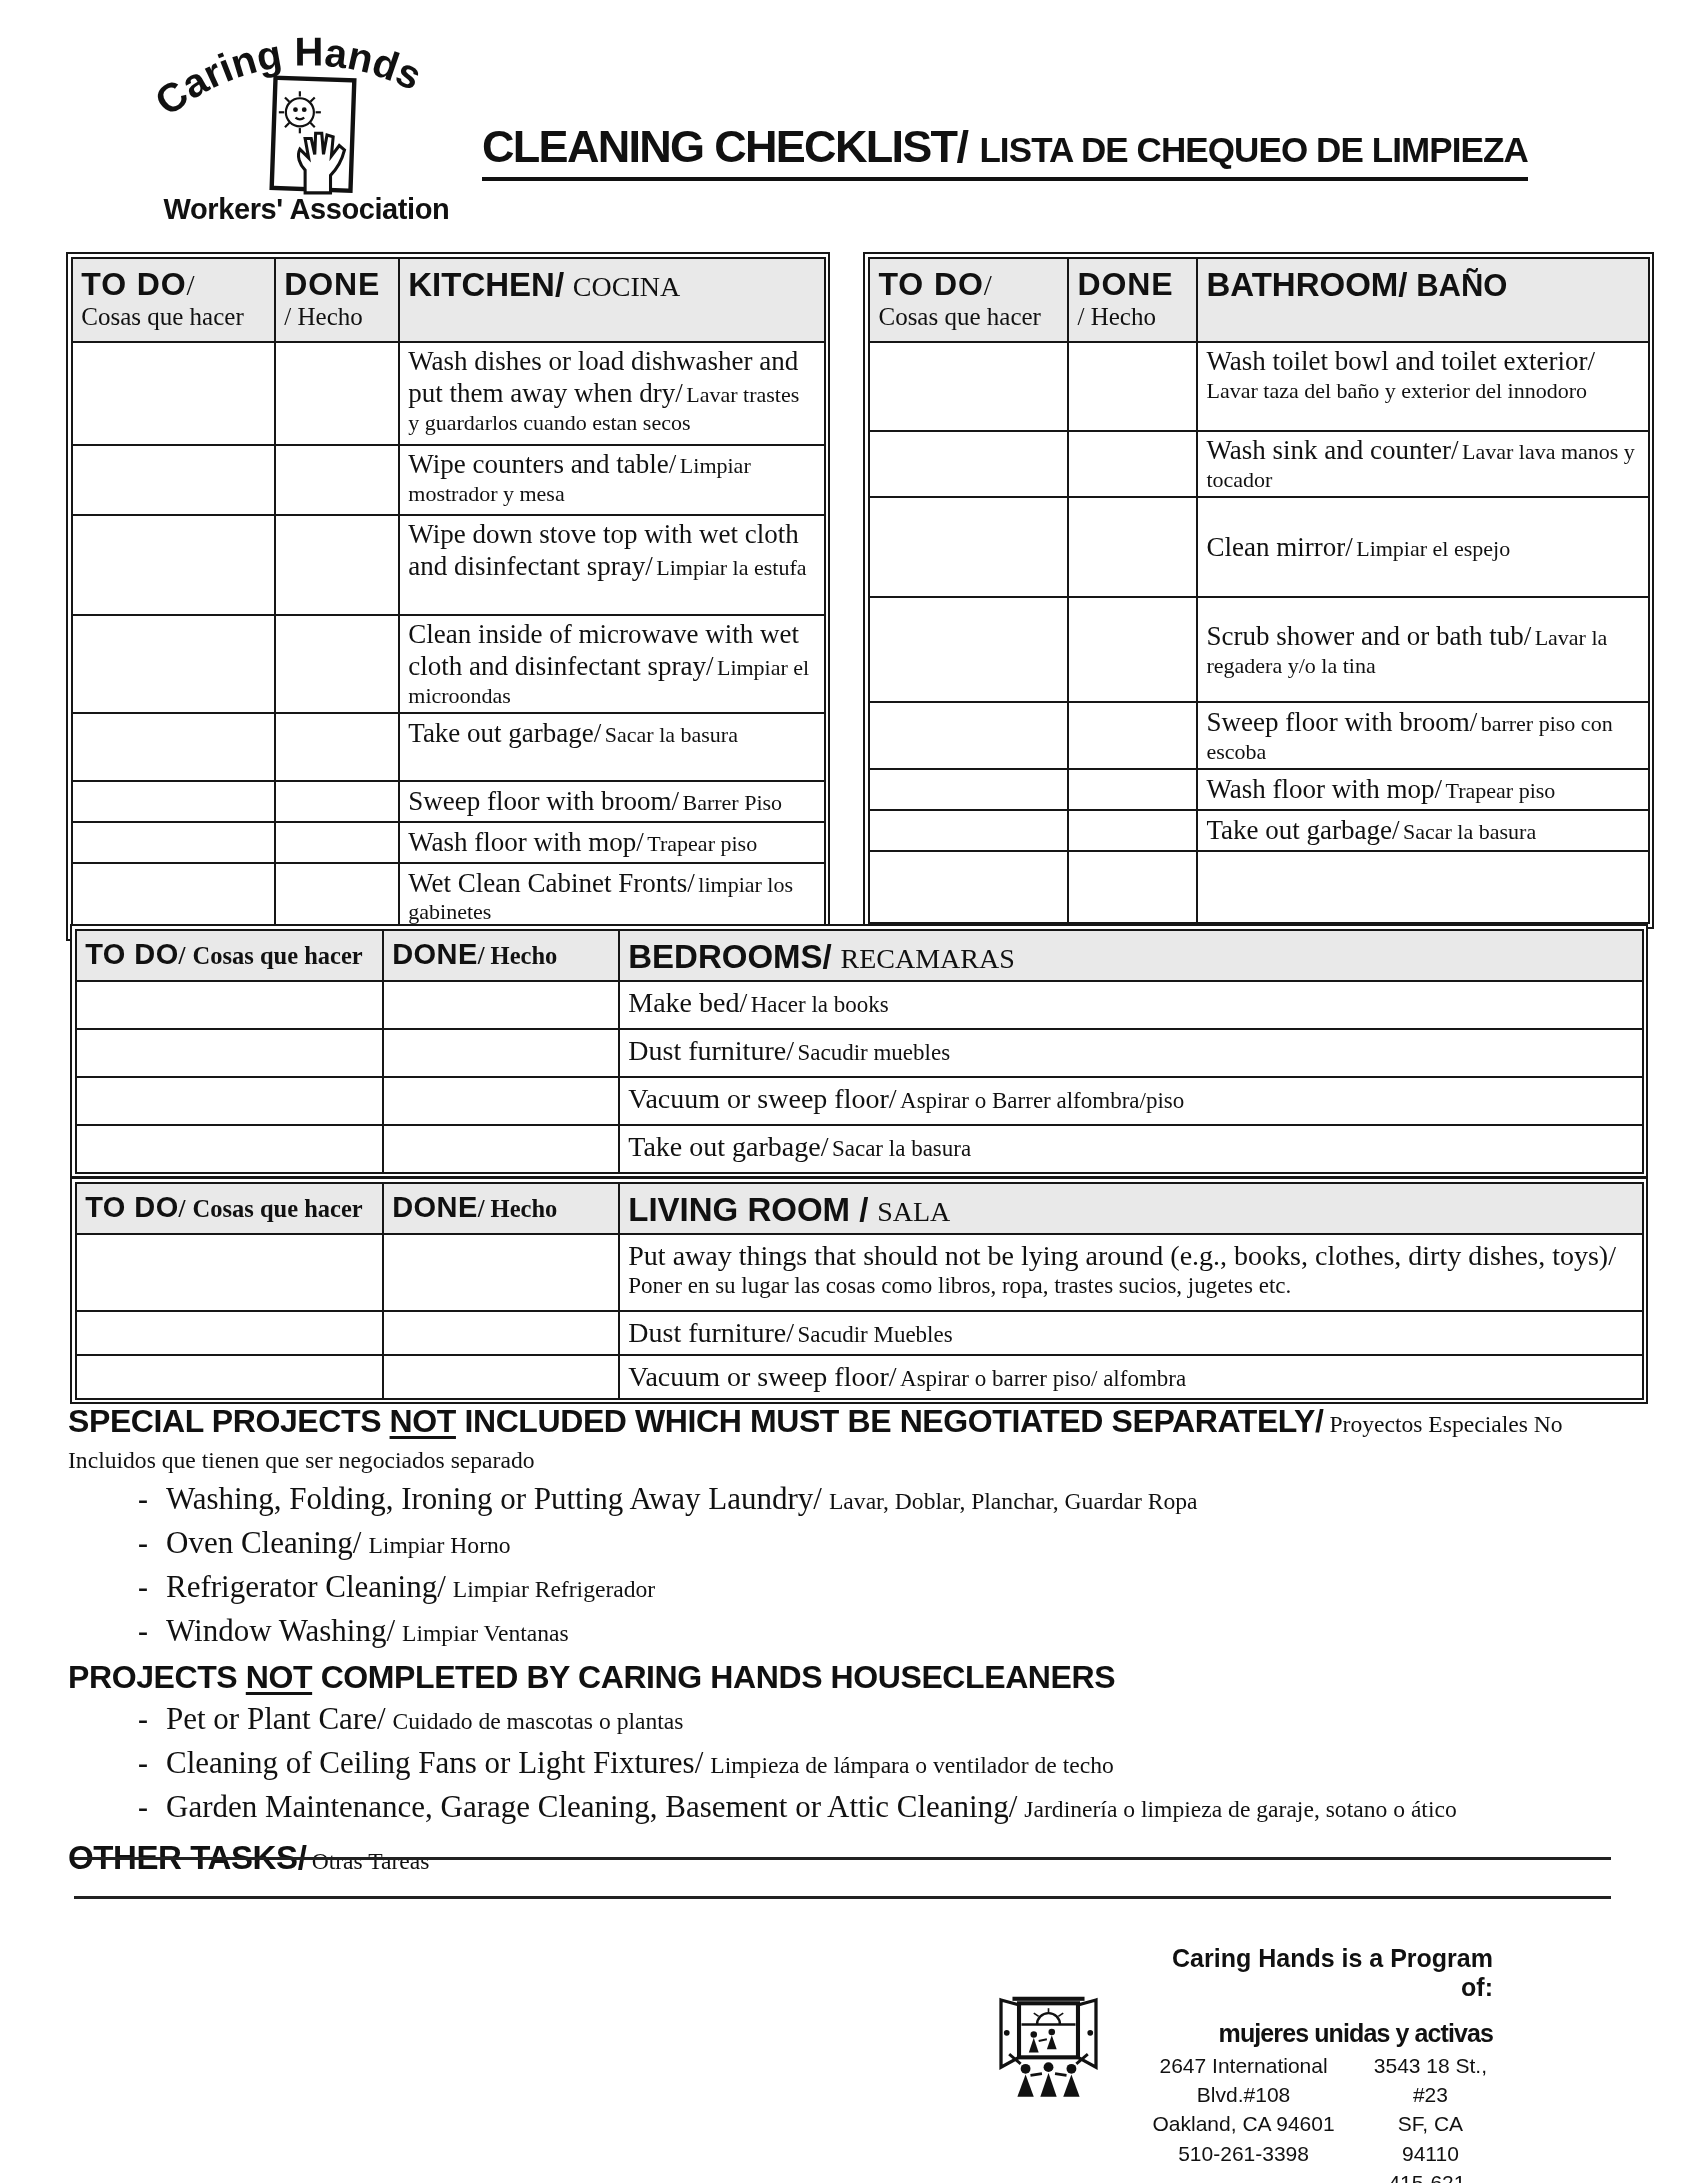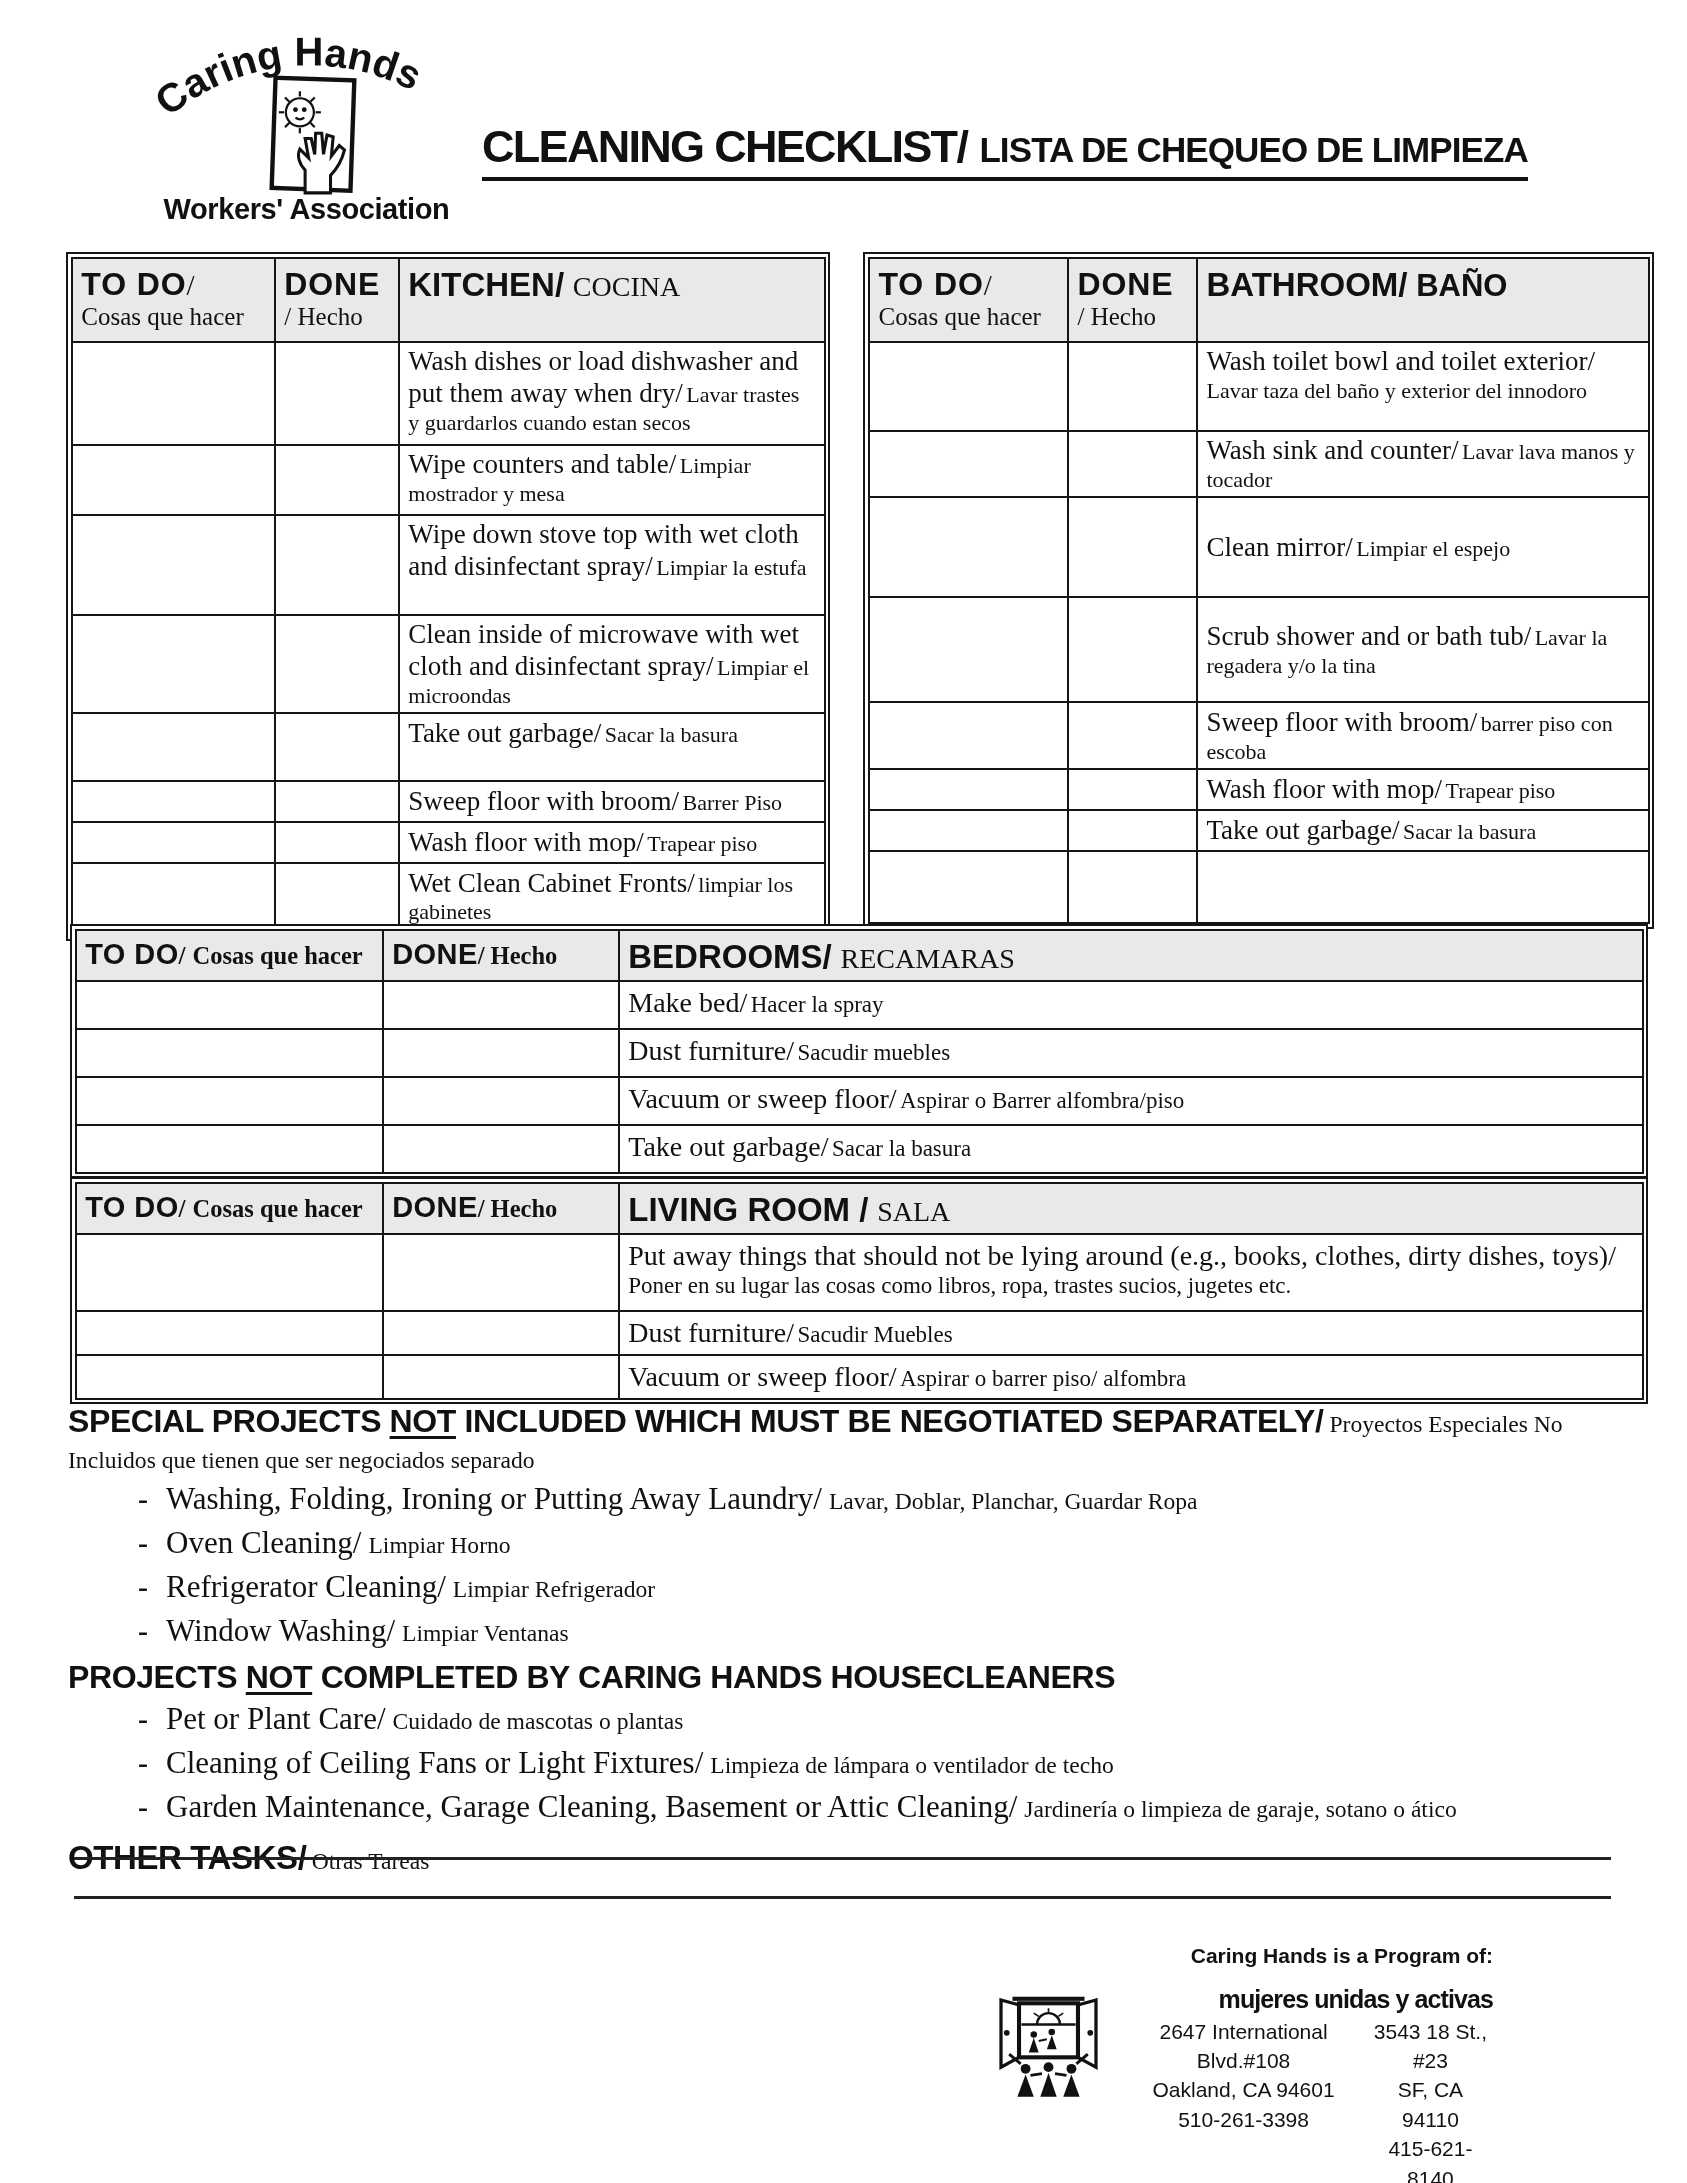--- a/index.html
+++ b/index.html
@@ -60,21 +60,21 @@
   .proj-heading { margin:8.7px 0 5.2px 0; }
   .other-heading { margin-top:10.5px; }
   .oh-en { font-family:"Liberation Sans", sans-serif; font-weight:bold; font-size:33px; letter-spacing:-0.4px; }
   .oh-es { font-size:23.6px; margin-left:5.2px; }
 
   
   .wline { position:absolute; left:74px; width:1537px; border-top:3.5px solid #222; height:0; }
 
   
   .footer-text { position:absolute; left:1135px; top:1944px; width:358px; }
-  .f-program { font-family:"Liberation Sans", sans-serif; font-weight:bold; font-size:21px; text-align:right; }
+  .f-program { font-family:"Liberation Sans", sans-serif; font-weight:bold; font-size:25px; text-align:right; }
   .f-org { font-family:"Liberation Sans", sans-serif; font-weight:bold; font-size:25px;
            letter-spacing:-0.9px; text-align:right; margin-top:17px; }
   .f-addr { display:flex; justify-content:space-between; gap:15.7px; margin-top:2.6px;
             font-family:"Liberation Sans", sans-serif; font-size:21px; line-height:1.4; }
   .f-col { text-align:center; }
   .f-web { font-family:"Liberation Sans", sans-serif; font-size:17.5px; text-align:right; }
   .mua-logo { position:absolute; left:983px; top:1993px; }
 </style>
 </head>
 <body>
@@ -263,21 +263,21 @@
         <th>
           <span class="hbig2">DONE</span><span class="hsub2" style="margin-left:0">/ Hecho</span>
         </th>
         <th>
           <span class="room">BEDROOMS/</span><span class="room-es">RECAMARAS</span>
         </th>
       </tr>
       <tr style="height:48px">
         <td></td>
         <td></td>
-        <td><span class="en2">Make bed/</span> <span class="es2">Hacer la spray</span></td>
+        <td><span class="en2">Make bed/</span> <span class="es2">Hacer la books</span></td>
       </tr>
       <tr style="height:48px">
         <td></td>
         <td></td>
         <td><span class="en2">Dust furniture/</span> <span class="es2">Sacudir muebles</span></td>
       </tr>
       <tr style="height:48px">
         <td></td>
         <td></td>
         <td><span class="en2">Vacuum or sweep floor/</span> <span class="es2">Aspirar o Barrer alfombra/piso</span></td>

